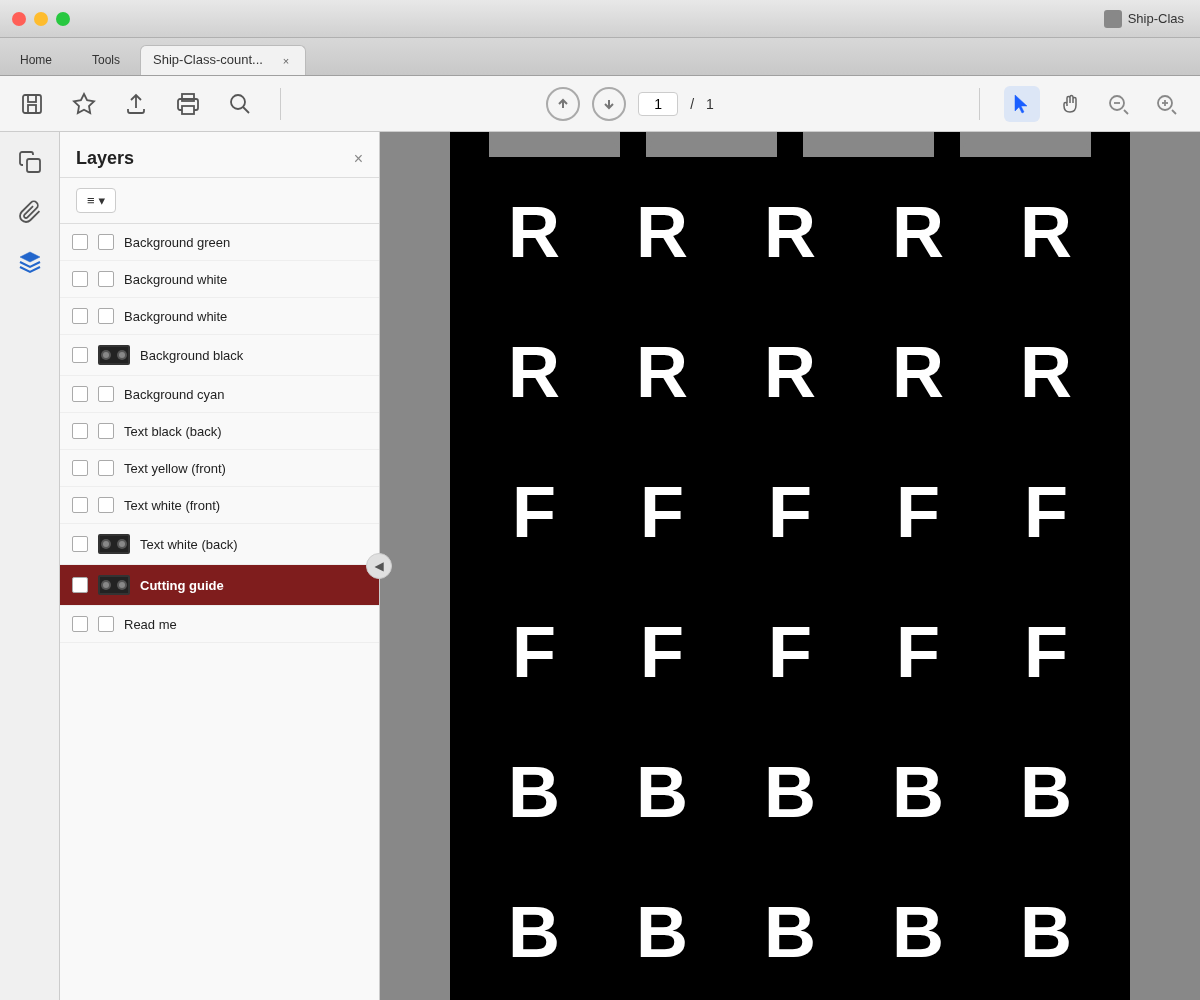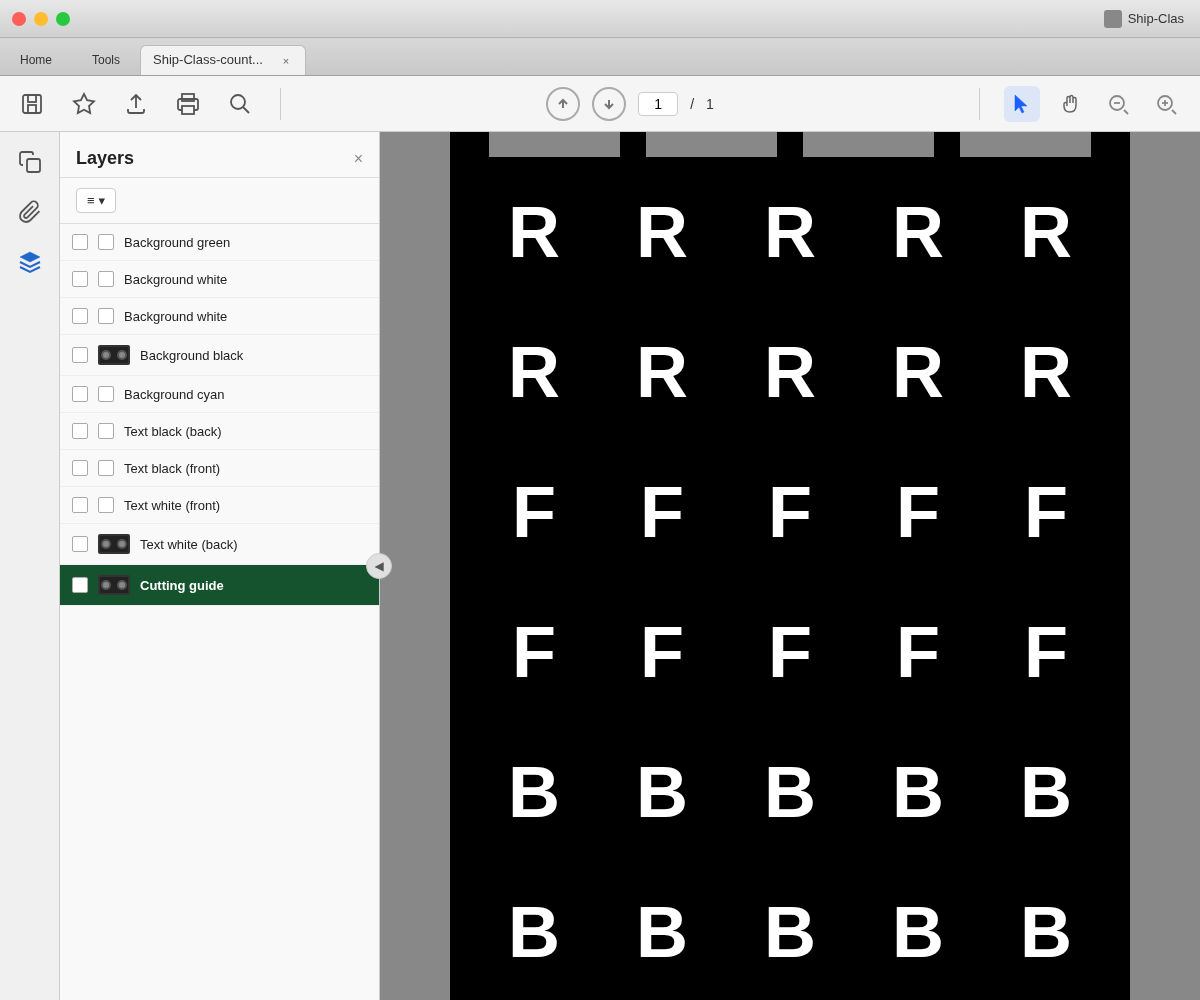--- a/index.html
+++ b/index.html
@@ -138,21 +138,21 @@
       padding: 4px 10px; border: 1px solid #ccc; border-radius: 4px;
       background: white; cursor: pointer; font-size: 13px; color: #333;
     }
     .layers-list { flex: 1; overflow-y: auto; }
     .layer-item {
       display: flex; align-items: center; gap: 10px;
       padding: 10px 12px;
       border-bottom: 1px solid #eee;
       cursor: pointer;
     }
-    .layer-item.selected { background: #14532d; }
+    .layer-item.selected { background: #7f1d1d; }
     .layer-item.selected .layer-name { color: white; font-weight: 600; }
     .layer-checkbox {
       width: 16px; height: 16px; border: 1px solid #aaa; border-radius: 2px;
       flex-shrink: 0; background: white;
     }
     .layer-thumb {
       width: 32px; height: 20px; background: #444; border-radius: 2px;
       display: flex; align-items: center; justify-content: center;
       flex-shrink: 0; overflow: hidden;
     }
@@ -384,21 +384,21 @@
           <span class="layer-name">Background cyan</span>
         </div>
         <div class="layer-item">
           <div class="layer-checkbox"></div>
           <div class="layer-checkbox" style="background: white;"></div>
           <span class="layer-name">Text black (back)</span>
         </div>
         <div class="layer-item">
           <div class="layer-checkbox"></div>
           <div class="layer-checkbox" style="background: white;"></div>
-          <span class="layer-name">Text black (front)</span>
+          <span class="layer-name">Text yellow (front)</span>
         </div>
         <div class="layer-item">
           <div class="layer-checkbox"></div>
           <div class="layer-checkbox" style="background: white;"></div>
           <span class="layer-name">Text white (front)</span>
         </div>
         <div class="layer-item">
           <div class="layer-checkbox"></div>
           <div class="layer-thumb">
             <div style="width:100%;height:100%;background:#333;display:flex;align-items:center;justify-content:center;">
@@ -421,20 +421,25 @@
           <rect width="28" height="16" fill="#222"></rect>
           <circle cx="6" cy="8" r="5" fill="#555"></circle>
           <circle cx="22" cy="8" r="5" fill="#555"></circle>
           <circle cx="6" cy="8" r="3" fill="#888"></circle>
           <circle cx="22" cy="8" r="3" fill="#888"></circle>
         </svg>
       </div>
           </div>
           <span class="layer-name">Cutting guide</span>
         </div>
+        <div class="layer-item">
+          <div class="layer-checkbox"></div>
+          <div class="layer-checkbox" style="background: white;"></div>
+          <span class="layer-name">Read me</span>
+        </div>
       </div>
 
     <div class="collapse-arrow">◀</div>
   </div>
 
   <div class="pdf-area">
     <div class="pdf-page" id="pdf-page">
 
       <div style="position:absolute;top:0;left:0;right:0;height:35px;background:#888;display:flex;z-index:2;">
         <div style="flex:0.3;background:black;"></div>

